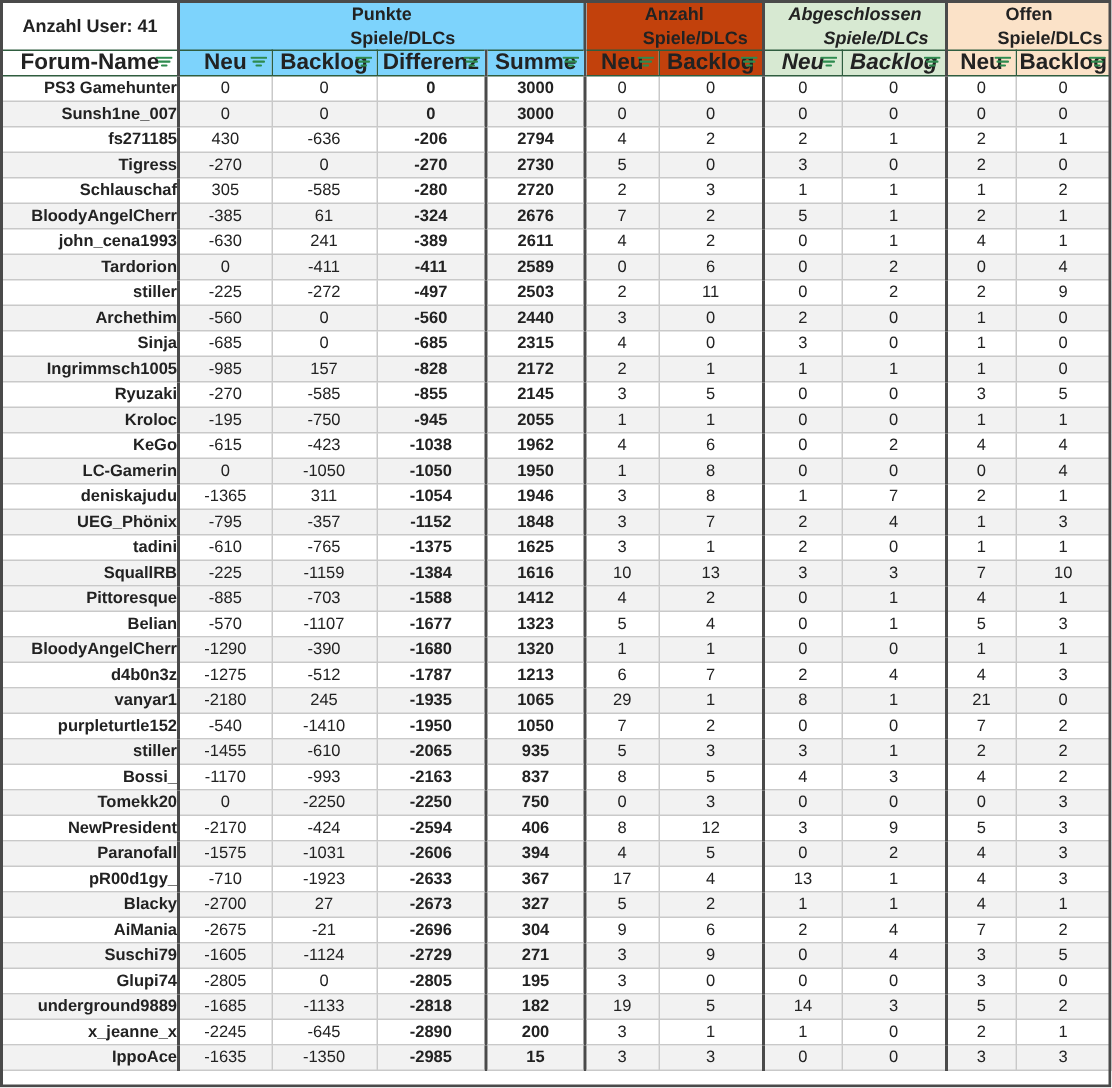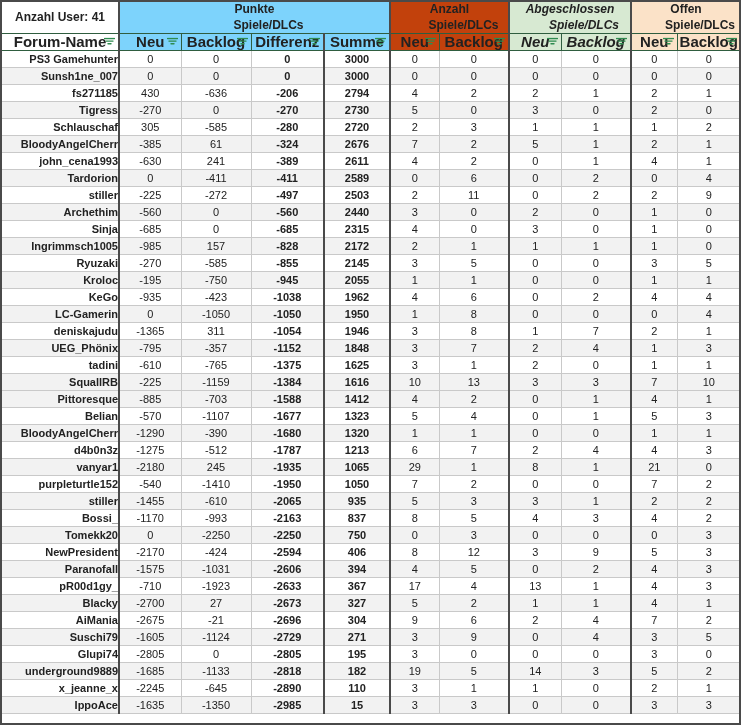--- a/index.html
+++ b/index.html
@@ -408,21 +408,21 @@
           <td class="num bold sep-l">2055</td>
           <td class="num sep-l">1</td>
           <td class="num">1</td>
           <td class="num sep-l">0</td>
           <td class="num">0</td>
           <td class="num sep-l">1</td>
           <td class="num edge-r">1</td>
         </tr>
         <tr class="odd">
           <td class="name edge-l">KeGo</td>
-          <td class="num sep-l">-935</td>
+          <td class="num sep-l">-615</td>
           <td class="num">-423</td>
           <td class="num bold">-1038</td>
           <td class="num bold sep-l">1962</td>
           <td class="num sep-l">4</td>
           <td class="num">6</td>
           <td class="num sep-l">0</td>
           <td class="num">2</td>
           <td class="num sep-l">4</td>
           <td class="num edge-r">4</td>
         </tr>
@@ -710,21 +710,21 @@
           <td class="num sep-l">14</td>
           <td class="num">3</td>
           <td class="num sep-l">5</td>
           <td class="num edge-r">2</td>
         </tr>
         <tr class="odd">
           <td class="name edge-l">x_jeanne_x</td>
           <td class="num sep-l">-2245</td>
           <td class="num">-645</td>
           <td class="num bold">-2890</td>
-          <td class="num bold sep-l">110</td>
+          <td class="num bold sep-l">200</td>
           <td class="num sep-l">3</td>
           <td class="num">1</td>
           <td class="num sep-l">1</td>
           <td class="num">0</td>
           <td class="num sep-l">2</td>
           <td class="num edge-r">1</td>
         </tr>
         <tr class="even">
           <td class="name edge-l">IppoAce</td>
           <td class="num sep-l">-1635</td>

